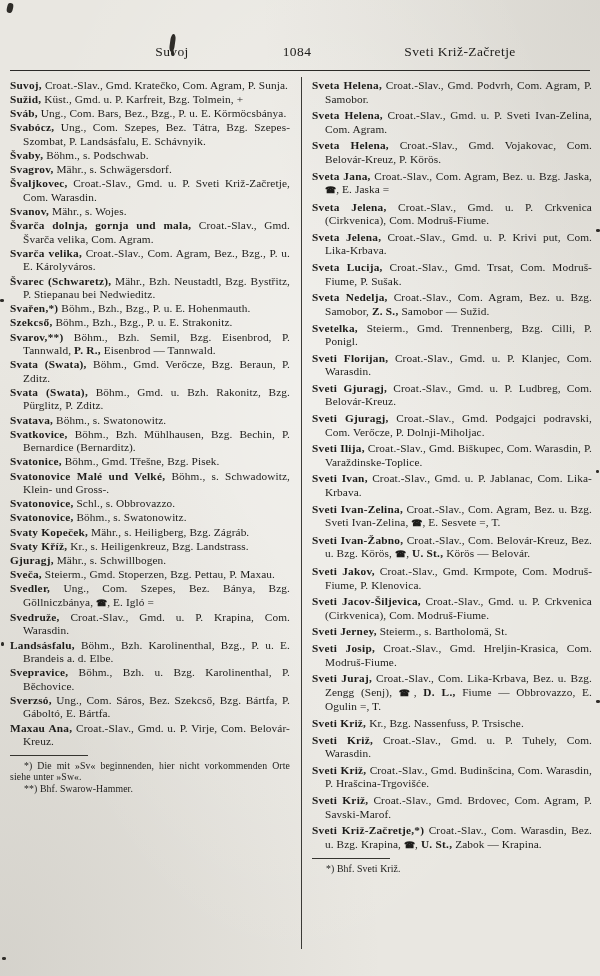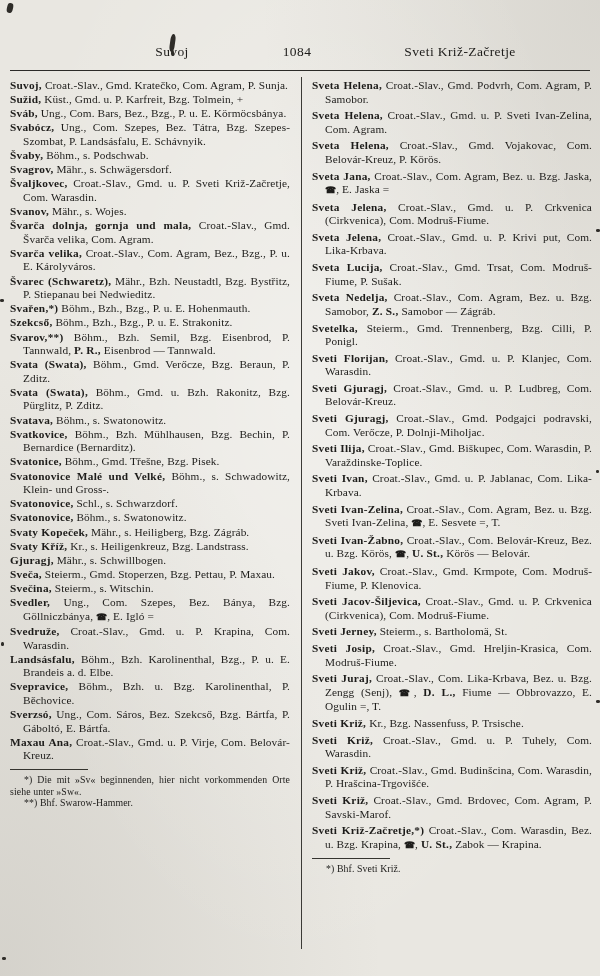--- a/index.html
+++ b/index.html
@@ -87,46 +87,45 @@
         <div class="entry"><span class="seg-b">Švarec (Schwaretz),</span><span class="seg-i"> Mähr.,</span><span class="seg-p"> Bzh. Neustadtl, Bzg. Bystřitz, P. Stiepanau bei Nedwieditz.</span></div>
         <div class="entry"><span class="seg-b">Svařen,*)</span><span class="seg-i"> Böhm.,</span><span class="seg-p"> Bzh., Bzg., P. u. E. Hohenmauth.</span></div>
         <div class="entry"><span class="seg-b">Szekcső,</span><span class="seg-i"> Böhm.,</span><span class="seg-p"> Bzh., Bzg., P. u. E. Strakonitz.</span></div>
         <div class="entry"><span class="seg-b">Svarov,**)</span><span class="seg-i"> Böhm.,</span><span class="seg-p"> Bzh. Semil, Bzg. Eisenbrod, P. Tannwald, </span><span class="seg-b">P. R.,</span><span class="seg-p"> Eisenbrod — Tannwald.</span></div>
         <div class="entry"><span class="seg-b">Svata (Swata),</span><span class="seg-i"> Böhm.,</span><span class="seg-p"> Gmd. Verőcze, Bzg. Beraun, P. Zditz.</span></div>
         <div class="entry"><span class="seg-b">Svata (Swata),</span><span class="seg-i"> Böhm.,</span><span class="seg-p"> Gmd. u. Bzh. Rakonitz, Bzg. Pürglitz, P. Zditz.</span></div>
         <div class="entry"><span class="seg-b">Svatava,</span><span class="seg-i"> Böhm.,</span><span class="seg-p"> s. Swatonowitz.</span></div>
         <div class="entry"><span class="seg-b">Svatkovice,</span><span class="seg-i"> Böhm.,</span><span class="seg-p"> Bzh. Mühlhausen, Bzg. Bechin, P. Bernardice (Bernarditz).</span></div>
         <div class="entry"><span class="seg-b">Svatonice,</span><span class="seg-i"> Böhm.,</span><span class="seg-p"> Gmd. Třešne, Bzg. Pisek.</span></div>
         <div class="entry"><span class="seg-b">Svatonovice Malé und Velké,</span><span class="seg-i"> Böhm.,</span><span class="seg-p"> s. Schwadowitz, Klein- und Gross-.</span></div>
-        <div class="entry"><span class="seg-b">Svatonovice,</span><span class="seg-i"> Schl.,</span><span class="seg-p"> s. Schwarzdorf.</span></div>
+        <div class="entry"><span class="seg-b">Svatonovice,</span><span class="seg-i"> Schl.,</span><span class="seg-p"> s. Obbrovazzo.</span></div>
         <div class="entry"><span class="seg-b">Svatonovice,</span><span class="seg-i"> Böhm.,</span><span class="seg-p"> s. Swatonowitz.</span></div>
         <div class="entry"><span class="seg-b">Svaty Kopeček,</span><span class="seg-i"> Mähr.,</span><span class="seg-p"> s. Heiligberg, Bzg. Zágráb.</span></div>
         <div class="entry"><span class="seg-b">Svaty Kříž,</span><span class="seg-i"> Kr.,</span><span class="seg-p"> s. Heiligenkreuz, Bzg. Landstrass.</span></div>
         <div class="entry"><span class="seg-b">Gjuragj,</span><span class="seg-i"> Mähr.,</span><span class="seg-p"> s. Schwillbogen.</span></div>
         <div class="entry"><span class="seg-b">Sveča,</span><span class="seg-i"> Steierm.,</span><span class="seg-p"> Gmd. Stoperzen, Bzg. Pettau, P. Maxau.</span></div>
-        <div class="entry"><span class="seg-b">Svečina,</span><span class="seg-i"> Steierm.,</span><span class="seg-p"> s. Witschin.</span></div>
         <div class="entry"><span class="seg-b">Svedler,</span><span class="seg-i"> Ung.,</span><span class="seg-p"> Com. Szepes, Bez. Bánya, Bzg. Göllniczbánya, </span><span class="icon-posthorn">☎</span><span class="seg-p">, E. Igló =</span></div>
         <div class="entry"><span class="seg-b">Svedruže,</span><span class="seg-i"> Croat.-Slav.,</span><span class="seg-p"> Gmd. u. P. Krapina, Com. Warasdin.</span></div>
         <div class="entry"><span class="seg-b">Landsásfalu,</span><span class="seg-i"> Böhm.,</span><span class="seg-p"> Bzh. Karolinenthal, Bzg., P. u. E. Brandeis a. d. Elbe.</span></div>
         <div class="entry"><span class="seg-b">Svepravice,</span><span class="seg-i"> Böhm.,</span><span class="seg-p"> Bzh. u. Bzg. Karolinenthal, P. Běchovice.</span></div>
         <div class="entry"><span class="seg-b">Sverzsó,</span><span class="seg-i"> Ung.,</span><span class="seg-p"> Com. Sáros, Bez. Szekcső, Bzg. Bártfa, P. Gáboltó, E. Bártfa.</span></div>
         <div class="entry"><span class="seg-b">Maxau Ana,</span><span class="seg-i"> Croat.-Slav.,</span><span class="seg-p"> Gmd. u. P. Virje, Com. Belovár-Kreuz.</span></div>
         <hr class="footnote-rule">
         <div class="footnote">*) Die mit »Sv« beginnenden, hier nicht vorkommenden Orte siehe unter »Sw«.</div>
         <div class="footnote">**) Bhf. Swarow-Hammer.</div>
       </div>
     <div class="col col-right">
         <div class="entry"><span class="seg-b">Sveta Helena,</span><span class="seg-i"> Croat.-Slav.,</span><span class="seg-p"> Gmd. Podvrh, Com. Agram, P. Samobor.</span></div>
         <div class="entry"><span class="seg-b">Sveta Helena,</span><span class="seg-i"> Croat.-Slav.,</span><span class="seg-p"> Gmd. u. P. Sveti Ivan-Zelina, Com. Agram.</span></div>
         <div class="entry"><span class="seg-b">Sveta Helena,</span><span class="seg-i"> Croat.-Slav.,</span><span class="seg-p"> Gmd. Vojakovac, Com. Belovár-Kreuz, P. Körös.</span></div>
         <div class="entry"><span class="seg-b">Sveta Jana,</span><span class="seg-i"> Croat.-Slav.,</span><span class="seg-p"> Com. Agram, Bez. u. Bzg. Jaska, </span><span class="icon-posthorn">☎</span><span class="seg-p">, E. Jaska =</span></div>
         <div class="entry"><span class="seg-b">Sveta Jelena,</span><span class="seg-i"> Croat.-Slav.,</span><span class="seg-p"> Gmd. u. P. Crkvenica (Cirkvenica), Com. Modruš-Fiume.</span></div>
         <div class="entry"><span class="seg-b">Sveta Jelena,</span><span class="seg-i"> Croat.-Slav.,</span><span class="seg-p"> Gmd. u. P. Krivi put, Com. Lika-Krbava.</span></div>
         <div class="entry"><span class="seg-b">Sveta Lucija,</span><span class="seg-i"> Croat.-Slav.,</span><span class="seg-p"> Gmd. Trsat, Com. Modruš-Fiume, P. Sušak.</span></div>
-        <div class="entry"><span class="seg-b">Sveta Nedelja,</span><span class="seg-i"> Croat.-Slav.,</span><span class="seg-p"> Com. Agram, Bez. u. Bzg. Samobor, </span><span class="seg-b">Z. S.,</span><span class="seg-p"> Samobor — Zágráb.</span></div>
+        <div class="entry"><span class="seg-b">Sveta Nedelja,</span><span class="seg-i"> Croat.-Slav.,</span><span class="seg-p"> Com. Agram, Bez. u. Bzg. Samobor, </span><span class="seg-b">Z. S.,</span><span class="seg-p"> Samobor — Sužid.</span></div>
         <div class="entry"><span class="seg-b">Svetelka,</span><span class="seg-i"> Steierm.,</span><span class="seg-p"> Gmd. Trennenberg, Bzg. Cilli, P. Ponigl.</span></div>
         <div class="entry"><span class="seg-b">Sveti Florijan,</span><span class="seg-i"> Croat.-Slav.,</span><span class="seg-p"> Gmd. u. P. Klanjec, Com. Warasdin.</span></div>
         <div class="entry"><span class="seg-b">Sveti Gjuragj,</span><span class="seg-i"> Croat.-Slav.,</span><span class="seg-p"> Gmd. u. P. Ludbreg, Com. Belovár-Kreuz.</span></div>
         <div class="entry"><span class="seg-b">Sveti Gjuragj,</span><span class="seg-i"> Croat.-Slav.,</span><span class="seg-p"> Gmd. Podgajci podravski, Com. Verőcze, P. Dolnji-Miholjac.</span></div>
         <div class="entry"><span class="seg-b">Sveti Ilija,</span><span class="seg-i"> Croat.-Slav.,</span><span class="seg-p"> Gmd. Biškupec, Com. Warasdin, P. Varaždinske-Toplice.</span></div>
         <div class="entry"><span class="seg-b">Sveti Ivan,</span><span class="seg-i"> Croat.-Slav.,</span><span class="seg-p"> Gmd. u. P. Jablanac, Com. Lika-Krbava.</span></div>
         <div class="entry"><span class="seg-b">Sveti Ivan-Zelina,</span><span class="seg-i"> Croat.-Slav.,</span><span class="seg-p"> Com. Agram, Bez. u. Bzg. Sveti Ivan-Zelina, </span><span class="icon-posthorn">☎</span><span class="seg-p">, E. Sesvete =, T.</span></div>
         <div class="entry"><span class="seg-b">Sveti Ivan-Žabno,</span><span class="seg-i"> Croat.-Slav.,</span><span class="seg-p"> Com. Belovár-Kreuz, Bez. u. Bzg. Körös, </span><span class="icon-posthorn">☎</span><span class="seg-p">, </span><span class="seg-b">U. St.,</span><span class="seg-p"> Körös — Belovár.</span></div>
         <div class="entry"><span class="seg-b">Sveti Jakov,</span><span class="seg-i"> Croat.-Slav.,</span><span class="seg-p"> Gmd. Krmpote, Com. Modruš-Fiume, P. Klenovica.</span></div>
         <div class="entry"><span class="seg-b">Sveti Jacov-Šiljevica,</span><span class="seg-i"> Croat.-Slav.,</span><span class="seg-p"> Gmd. u. P. Crkvenica (Cirkvenica), Com. Modruš-Fiume.</span></div>

